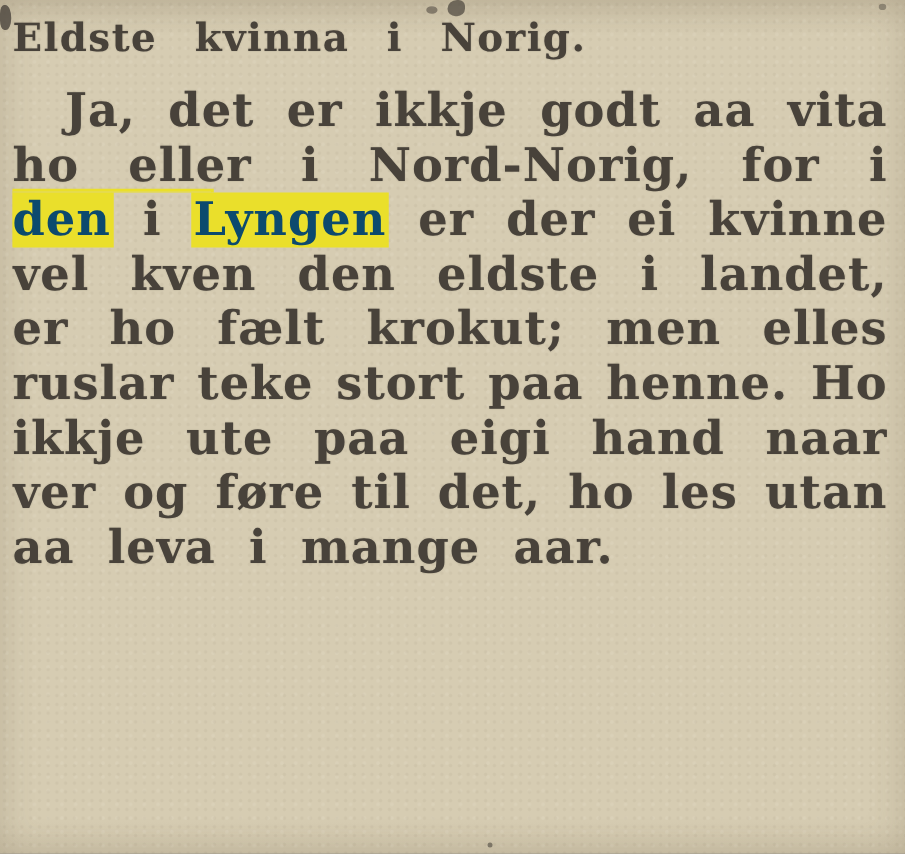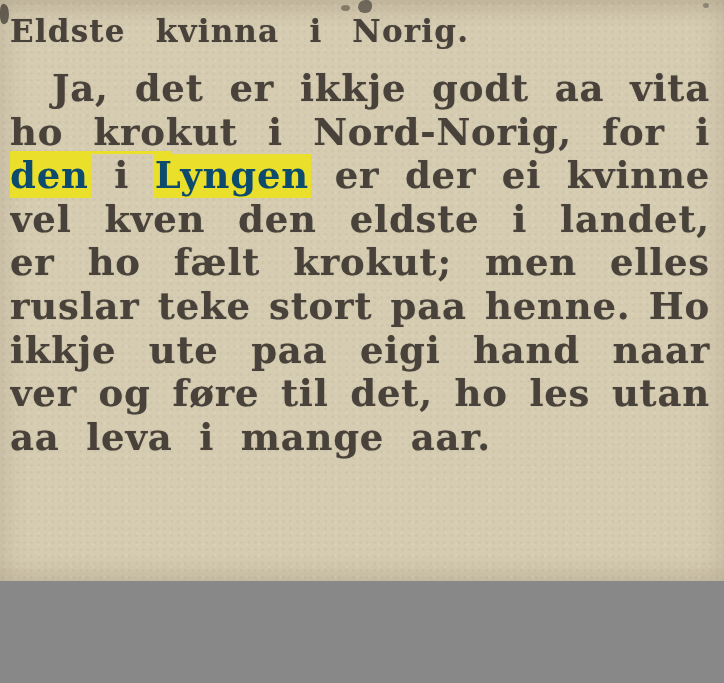--- a/index.html
+++ b/index.html
@@ -1,20 +1,20 @@
 <!DOCTYPE html>
 <html><head>
 <meta charset="utf-8">
 <style>
   html,body { margin:0; padding:0; }
   body { background:#888; }
 
   .paper {
     position:relative;
-    width:724px; height:581px;
+    width:724px; height:683px;
     margin:0;
     background-color:#d6ccb2;
     background-image:
       radial-gradient(rgba(116,102,78,0.07) 1px, rgba(0,0,0,0) 1.7px),
       radial-gradient(rgba(255,252,240,0.10) 1px, rgba(0,0,0,0) 1.9px),
       linear-gradient(180deg, rgba(120,104,78,0.10) 0%, rgba(120,104,78,0.0) 4%, rgba(120,104,78,0.0) 96%, rgba(120,104,78,0.06) 100%);
     background-size: 7px 7px, 11px 11px, 100% 100%;
     box-shadow: inset 0 0 28px rgba(96,82,58,0.22);
     overflow:hidden;
     font-family:"DejaVu Serif", "Liberation Serif", serif;
@@ -77,21 +77,21 @@
 </style>
 </head>
 <body>
 
 <div class="paper">
 
   <div class="heading">Eldste kvinna i Norig.</div>
 
   <div class="article-body">
       <div class="t-line indent"><span class="">Ja, det er ikkje godt aa vita kven</span></div>
-      <div class="t-line"><span class="">ho krokut i Nord-Norig, for i </span><span class="hl">Kaafjor</span><span class="">-</span></div>
+      <div class="t-line"><span class="">ho eller i Nord-Norig, for i </span><span class="hl">Kaafjor</span><span class="">-</span></div>
       <div class="t-line"><span class="hl">den</span><span class=""> i </span><span class="hl">Lyngen</span><span class=""> er der ei kvinne som</span></div>
       <div class="t-line"><span class="">vel kven den eldste i landet, trur dei.</span></div>
       <div class="t-line"><span class="">er ho fælt krokut; men elles har ikkje</span></div>
       <div class="t-line"><span class="">ruslar teke stort paa henne. Ho</span></div>
       <div class="t-line"><span class="">ikkje ute paa eigi hand naar det er</span></div>
       <div class="t-line"><span class="">ver og føre til det, ho les utan brillor,</span></div>
       <div class="t-line no-justify"><span class="">aa leva i mange aar.</span></div>
     </div>
 
   <div class="ink-speck speck-a"></div>

